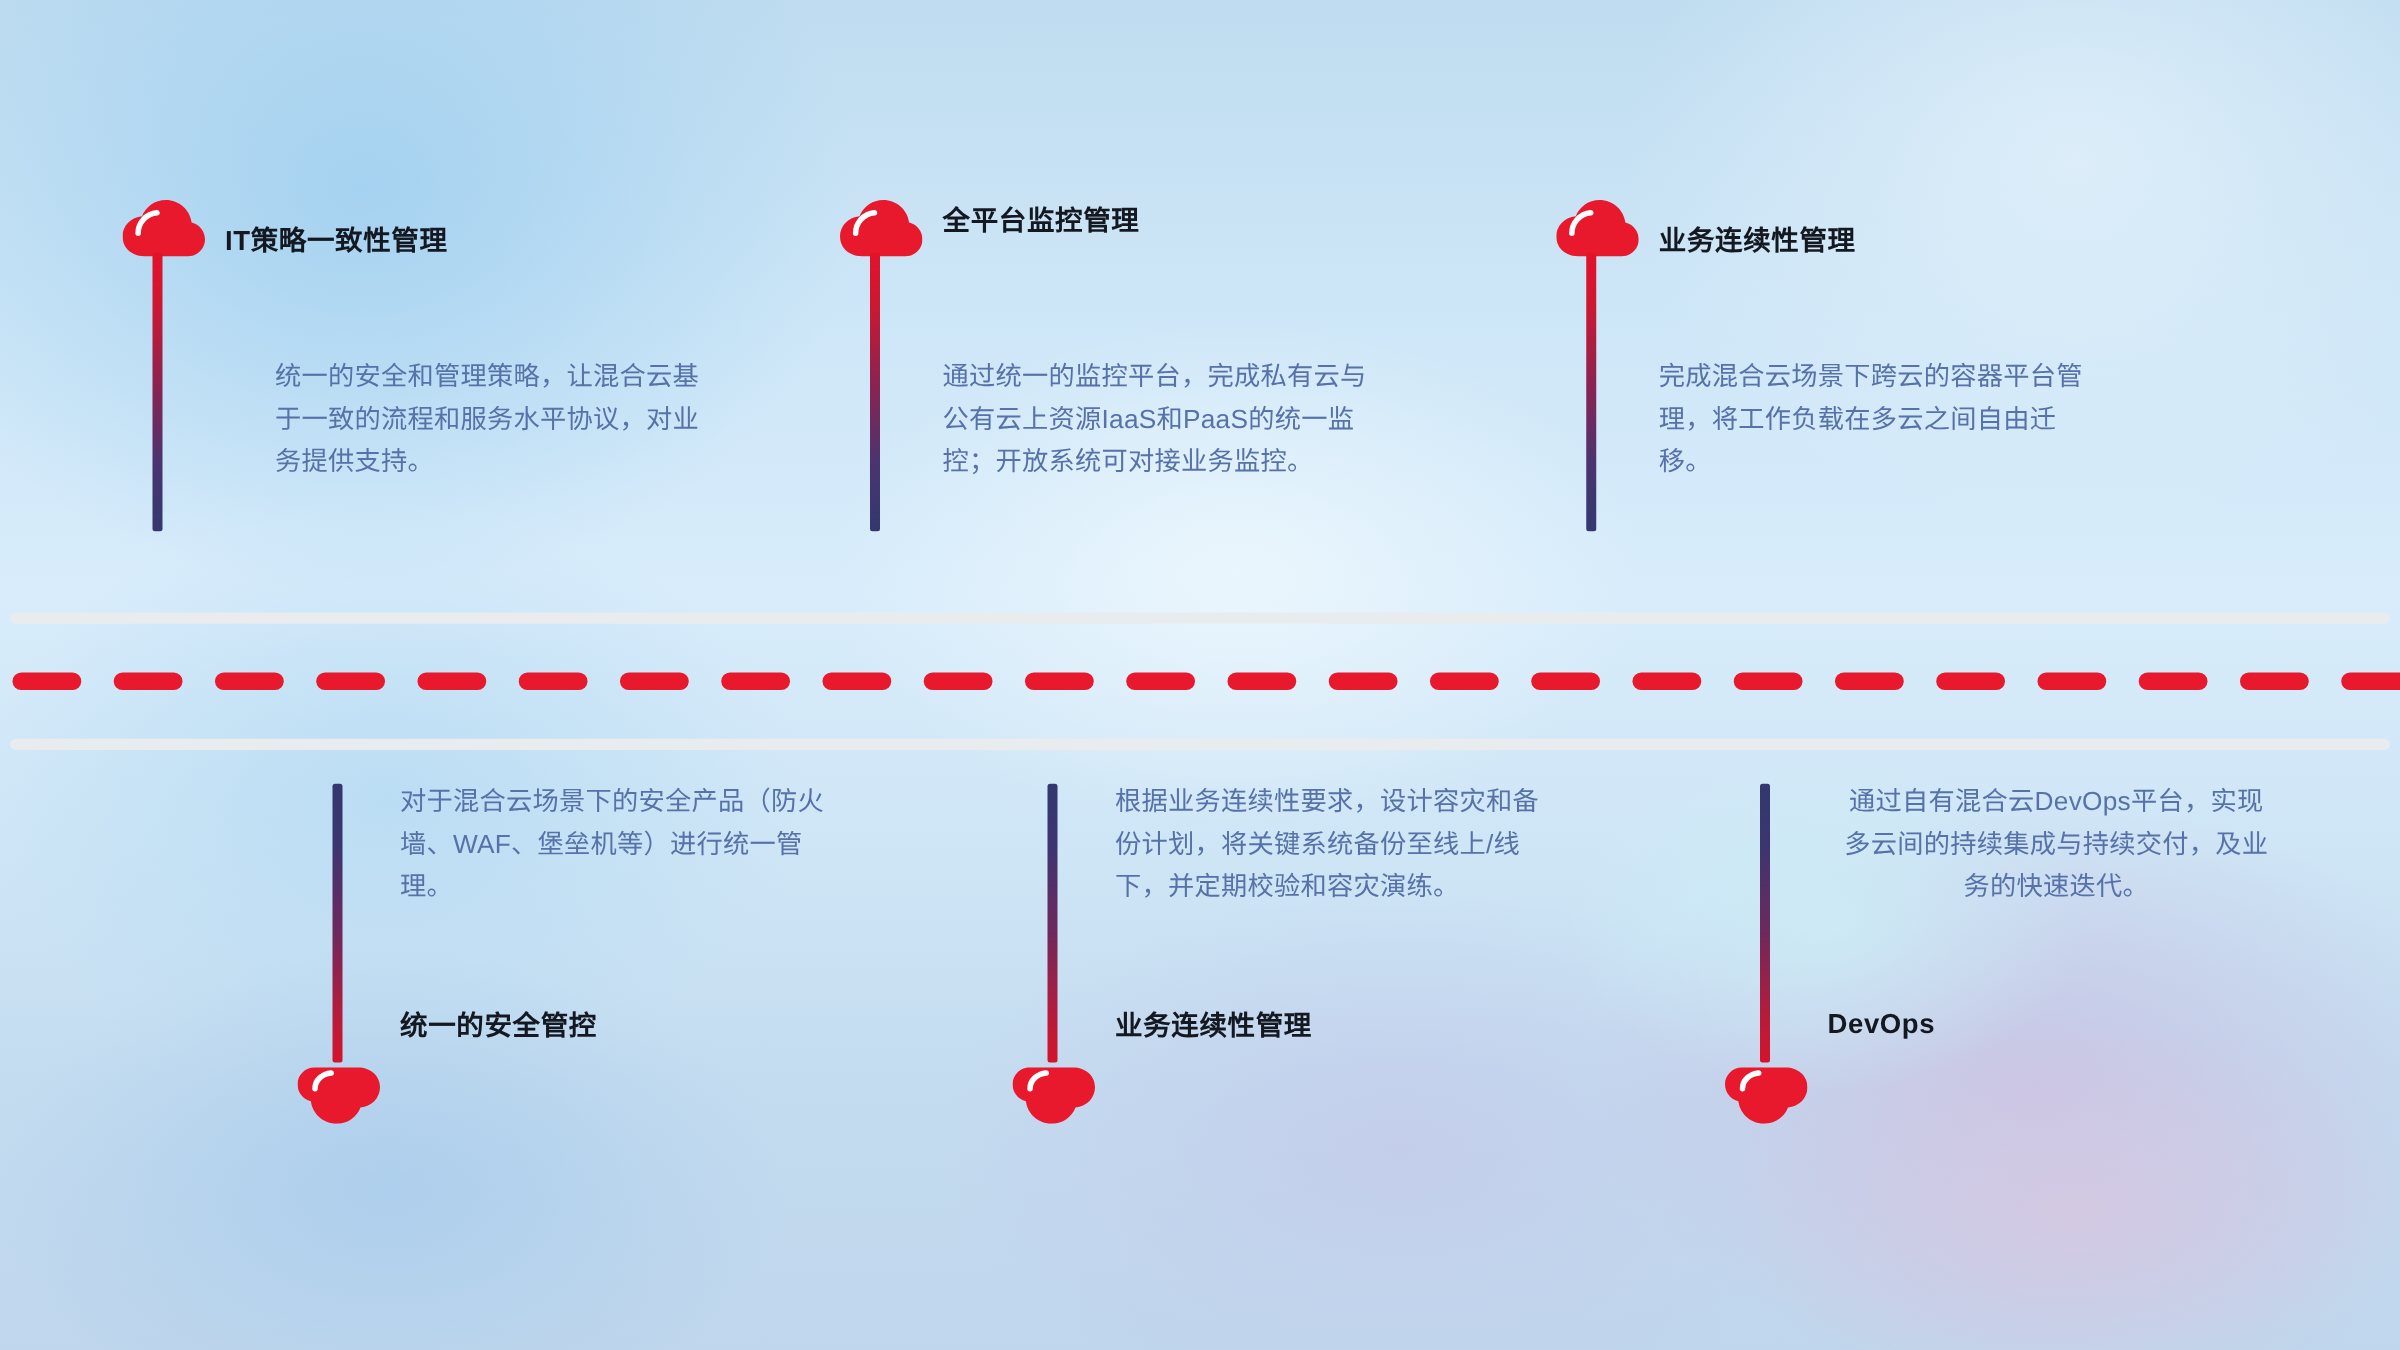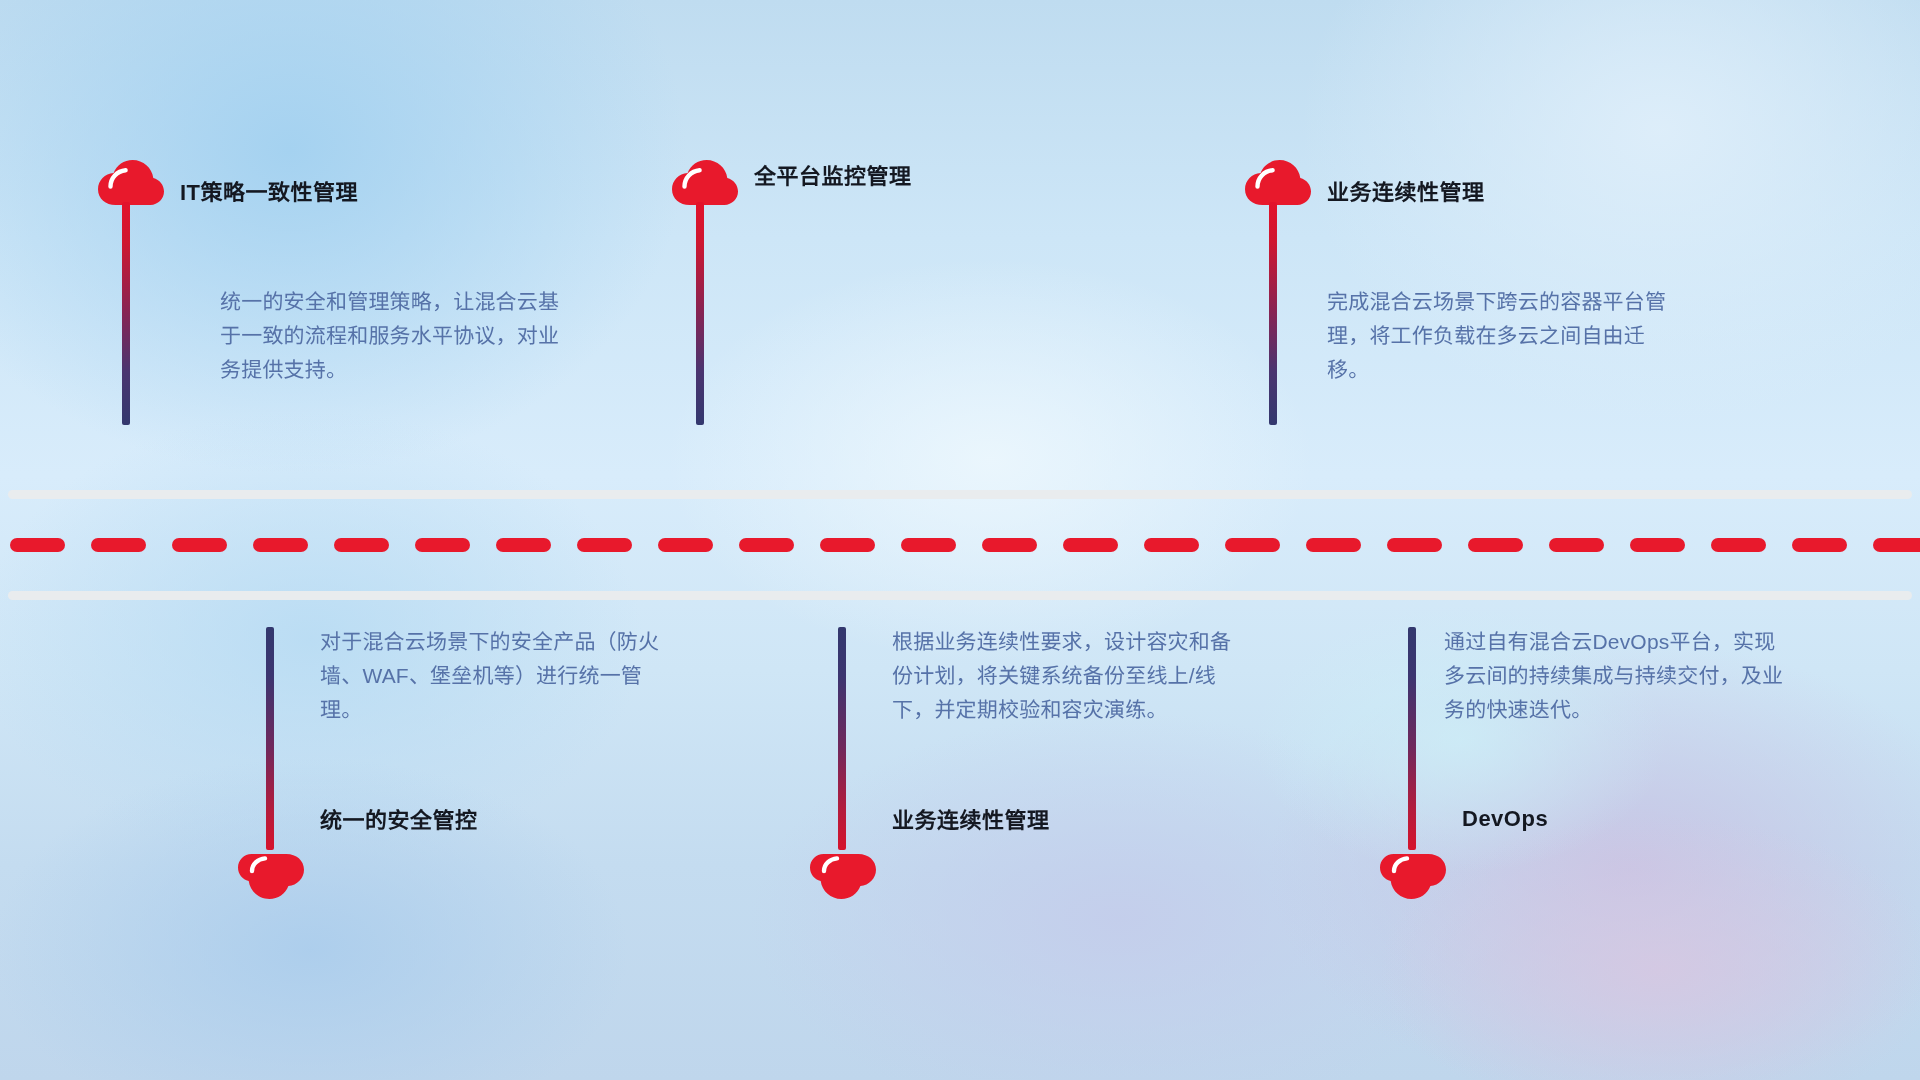--- a/index.html
+++ b/index.html
@@ -116,20 +116,21 @@
 
   <div class="col top-col" style="left:672px;top:160px;width:470px;height:330px;">
     <div class="cloud" style="position:absolute;left:0;top:0;">
       <svg viewBox="0 0 66 46" xmlns="http://www.w3.org/2000/svg">
         <path d="M17.5 45 C7.8 45 0 38.6 0 29.2 C0 20.6 6.9 13.6 15.6 13.0 C18.5 5.3 26.0 0 34.6 0 C45.2 0 54.0 7.8 55.3 18.0 C61.6 19.6 66 25.1 66 31.6 C66 39.0 59.9 45 52.4 45 Z" fill="#e8192c"></path>
         <path d="M12.5 26.5 C12.5 18.0 19.0 11.0 27.6 10.2" fill="none" stroke="#ffffff" stroke-width="4.4" stroke-linecap="round"></path>
       </svg>
     </div>
     <div class="stem stem-down" style="left:24px;top:42px;height:223px;"></div>
     <div class="heading" style="left:82px;top:6px;">全平台监控管理</div>
+    <div class="body" style="left:82px;top:125px;width:352px;">通过统一的监控平台，完成私有云与公有云上资源IaaS和PaaS的统一监控；开放系统可对接业务监控。</div>
   </div>
 
   <div class="col top-col" style="left:1245px;top:160px;width:470px;height:330px;">
     <div class="cloud" style="position:absolute;left:0;top:0;">
       <svg viewBox="0 0 66 46" xmlns="http://www.w3.org/2000/svg">
         <path d="M17.5 45 C7.8 45 0 38.6 0 29.2 C0 20.6 6.9 13.6 15.6 13.0 C18.5 5.3 26.0 0 34.6 0 C45.2 0 54.0 7.8 55.3 18.0 C61.6 19.6 66 25.1 66 31.6 C66 39.0 59.9 45 52.4 45 Z" fill="#e8192c"></path>
         <path d="M12.5 26.5 C12.5 18.0 19.0 11.0 27.6 10.2" fill="none" stroke="#ffffff" stroke-width="4.4" stroke-linecap="round"></path>
       </svg>
     </div>
     <div class="stem stem-down" style="left:24px;top:42px;height:223px;"></div>
@@ -191,21 +192,21 @@
         <g transform="translate(66,46) rotate(180)">
           <path d="M17.5 45 C7.8 45 0 38.6 0 29.2 C0 20.6 6.9 13.6 15.6 13.0 C18.5 5.3 26.0 0 34.6 0 C45.2 0 54.0 7.8 55.3 18.0 C61.6 19.6 66 25.1 66 31.6 C66 39.0 59.9 45 52.4 45 Z" fill="#e8192c"></path>
         </g>
         <path d="M14.0 18.0 C14.0 11.0 19.8 6.0 27.0 5.4" fill="none" stroke="#ffffff" stroke-width="4.4" stroke-linecap="round"></path>
       </svg>
     </div>
   </div>
 
   <div class="col bot-col" style="left:1392px;top:625px;width:470px;height:320px;">
     <div class="stem stem-up" style="left:16px;top:2px;height:223px;"></div>
-    <div class="body" style="left:52px;top:0px;width:350px;">通过自有混合云DevOps平台，实现多云间的持续集成与持续交付，及业务的快速迭代。</div>
+    <div class="body" style="left:78px;top:0px;width:350px;text-align:center;">通过自有混合云DevOps平台，实现多云间的持续集成与持续交付，及业务的快速迭代。</div>
     <div class="heading" style="left:70px;top:183px;text-align:center;">DevOps</div>
     <div class="cloud" style="left:-12px;top:228px;">
       <svg viewBox="0 0 66 46" xmlns="http://www.w3.org/2000/svg">
         <g transform="translate(66,46) rotate(180)">
           <path d="M17.5 45 C7.8 45 0 38.6 0 29.2 C0 20.6 6.9 13.6 15.6 13.0 C18.5 5.3 26.0 0 34.6 0 C45.2 0 54.0 7.8 55.3 18.0 C61.6 19.6 66 25.1 66 31.6 C66 39.0 59.9 45 52.4 45 Z" fill="#e8192c"></path>
         </g>
         <path d="M14.0 18.0 C14.0 11.0 19.8 6.0 27.0 5.4" fill="none" stroke="#ffffff" stroke-width="4.4" stroke-linecap="round"></path>
       </svg>
     </div>
   </div>

